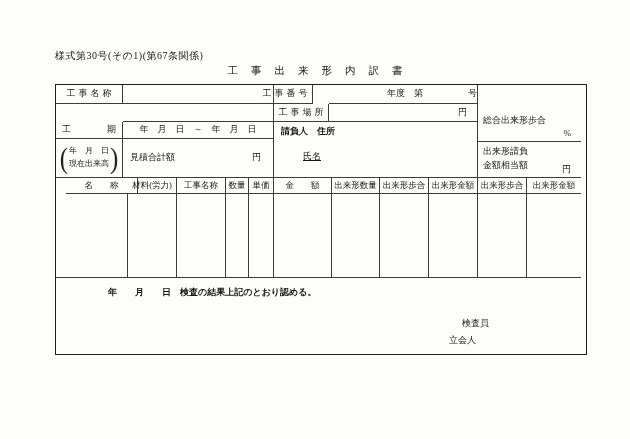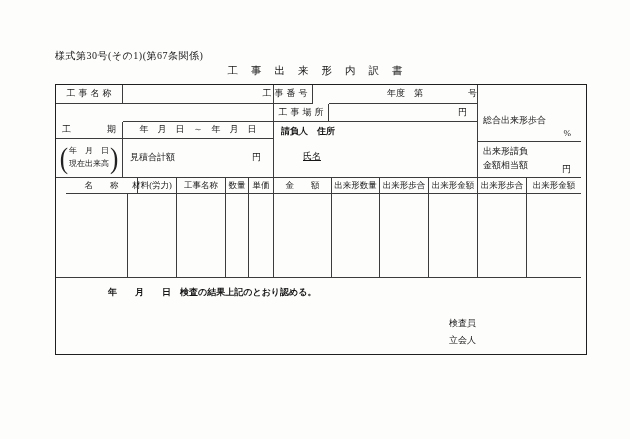--- a/index.html
+++ b/index.html
@@ -24,21 +24,21 @@
   .unit-br{position:absolute;right:10px;bottom:2px;}
   .lab-tl{position:absolute;left:5px;top:3px;}
   .paren-wrap{display:flex;align-items:center;justify-content:center;height:100%;}
   .paren{font-size:25px;font-weight:400;transform:scaleY(1.15);color:#222;line-height:1;}
   .paren-content{font-size:8px;text-align:left;padding:0 1px;}
   .paren-content div{line-height:1.6;}
   .contractor-l1{position:absolute;left:7px;top:4px;font-weight:bold;}
   .contractor-l2{position:absolute;left:29px;bottom:15px;text-decoration:underline;}
   .two-line{position:absolute;left:5px;top:3px;line-height:1.5;}
   .foot-line{position:absolute;left:52px;top:9px;font-weight:bold;}
-  .foot-kensain{position:absolute;left:393px;top:40px;}
+  .foot-kensain{position:absolute;left:406px;top:40px;}
   .foot-tachiai{position:absolute;left:393px;top:57px;}
 </style>
 </head>
 <body>
 
 <div class="sheet">
 
   <div class="abs form-note">様式第30号(その1)(第67条関係)</div>
   <div class="abs form-title">工事出来形内訳書</div>
 

